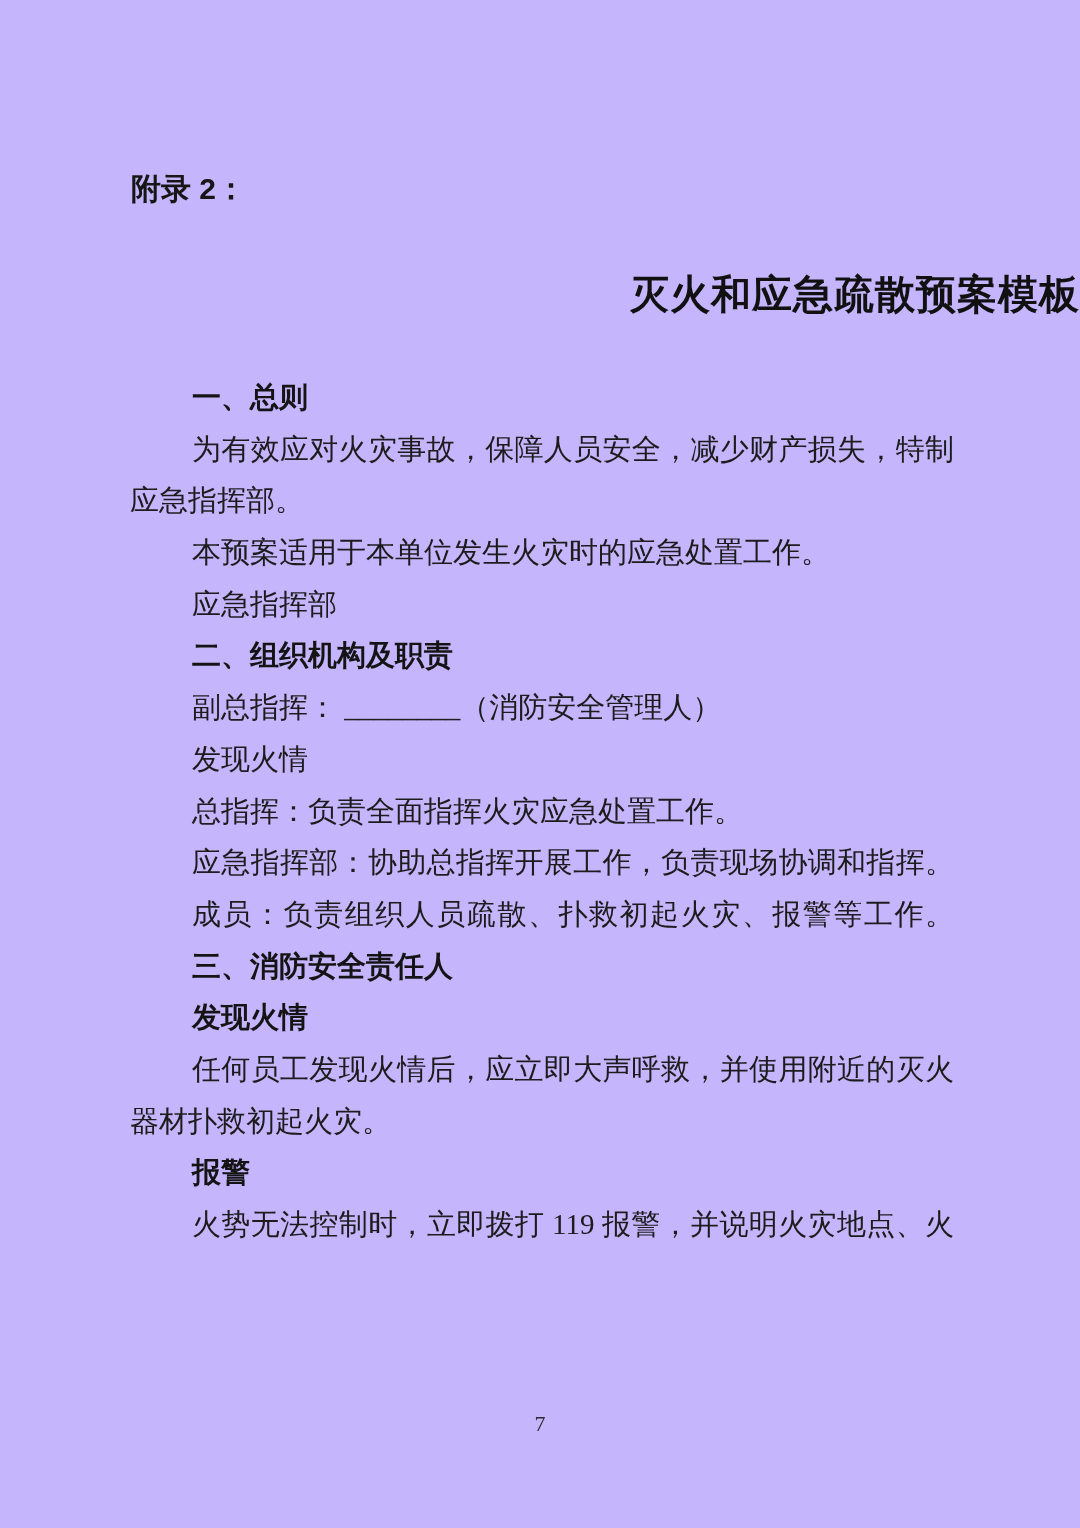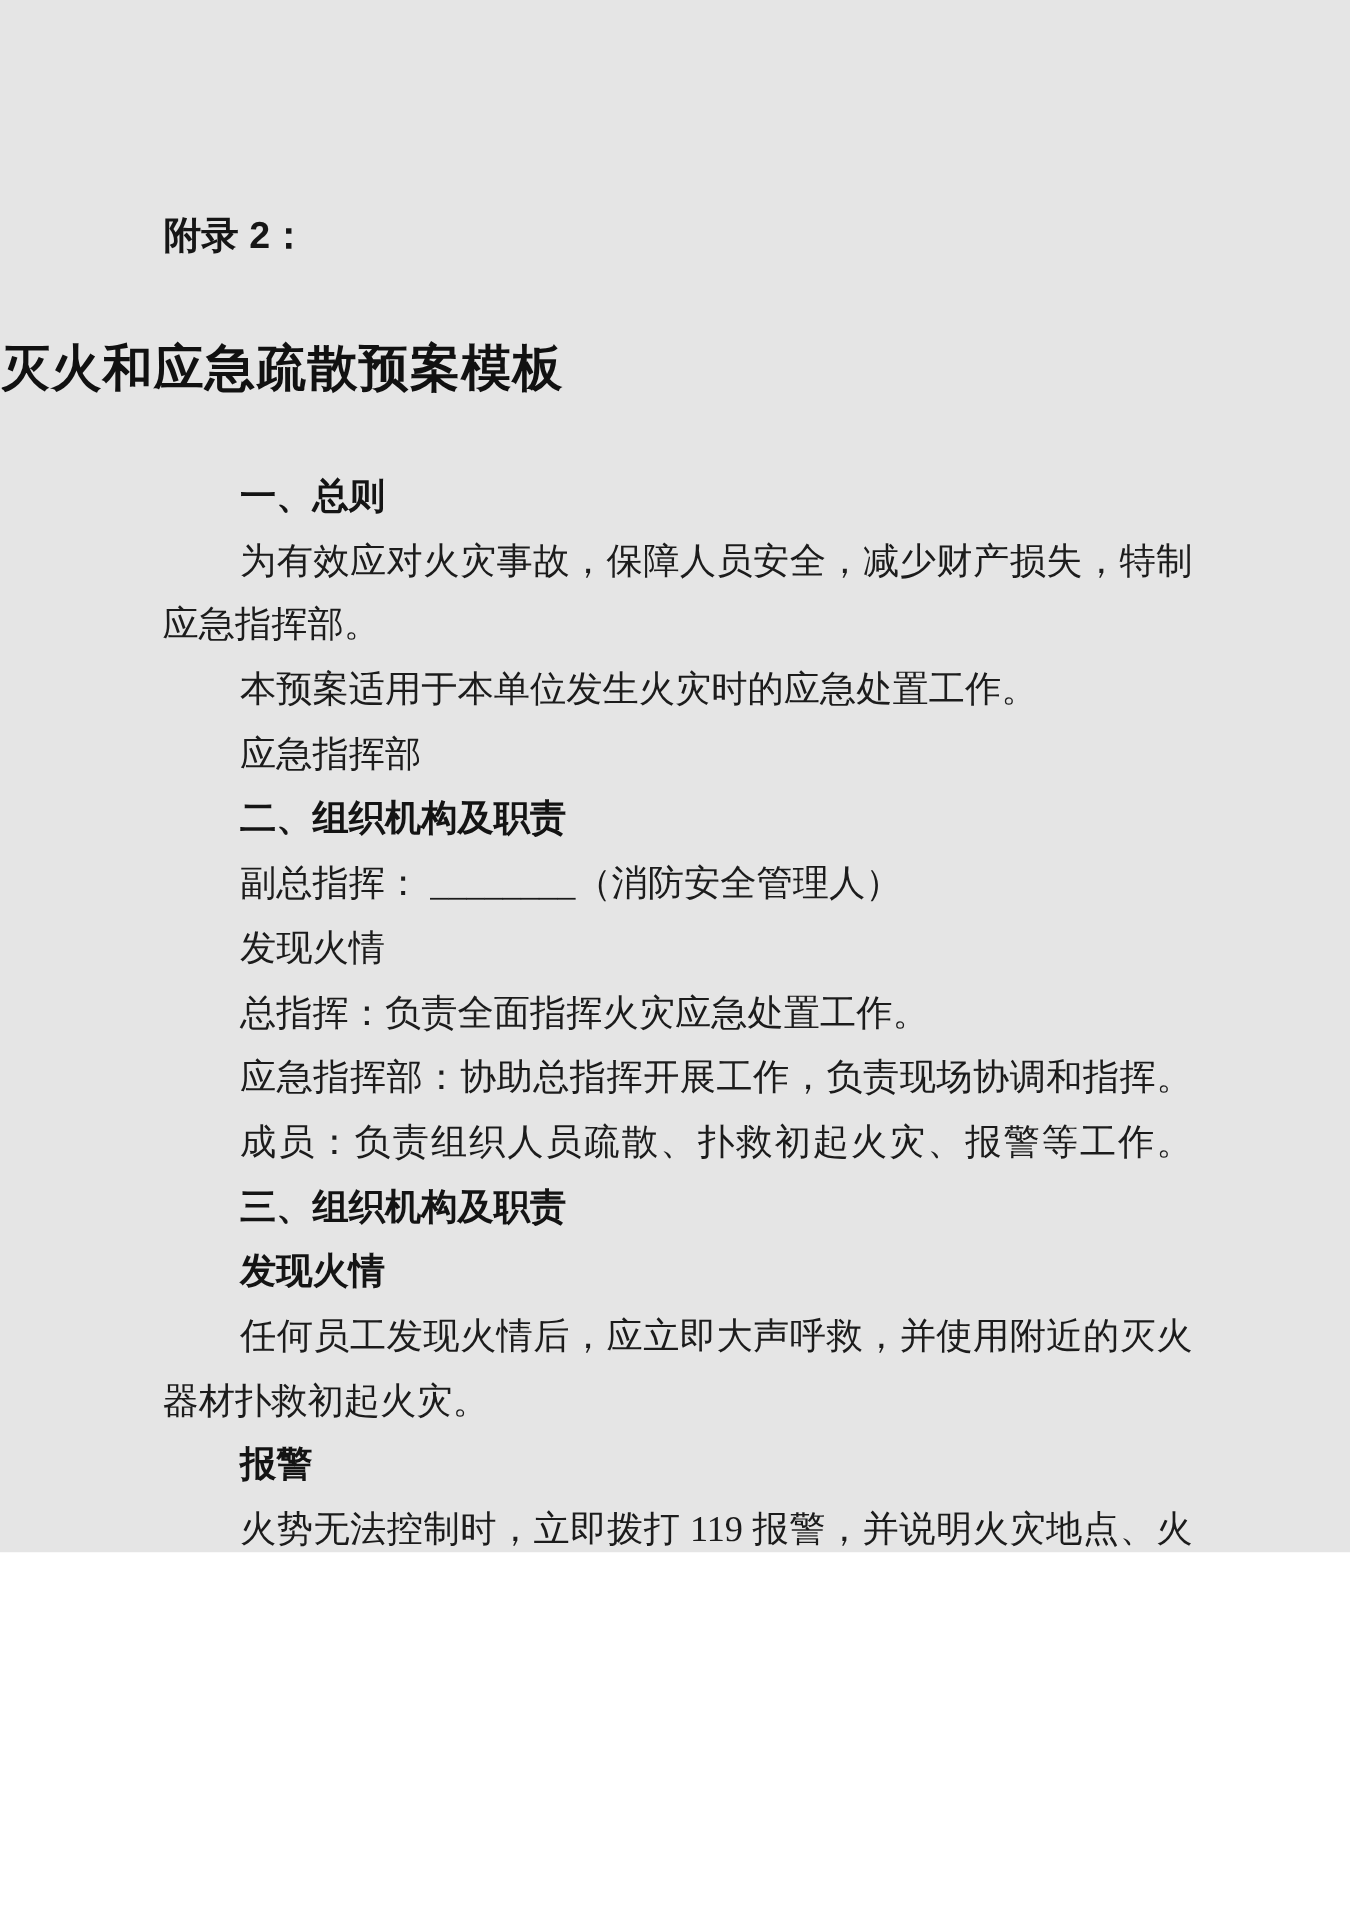--- a/index.html
+++ b/index.html
@@ -3,42 +3,42 @@
 <meta charset="utf-8">
 <style>
   html, body {
     margin: 0;
     padding: 0;
     background: #ffffff;
   }
   .page {
     position: relative;
     width: 1080px;
-    height: 1242px;
-    background: #e5e5e5;
+    height: 1528px;
+    background: #c4b5fd;
     overflow: hidden;
     color: #1c1c1c;
   }
   .appendix {
     position: absolute;
     left: 131px;
     top: 172px;
     font-family: "Liberation Sans", sans-serif;
     font-weight: bold;
     font-size: 30px;
     line-height: 34px;
     color: #161616;
     white-space: nowrap;
   }
   .doc-title {
     position: absolute;
     left: 0;
     right: 0;
     top: 272px;
-    text-align: left;
+    text-align: right;
     font-family: "Liberation Serif", serif;
     font-weight: bold;
     font-size: 40px;
     line-height: 46px;
     color: #111111;
     letter-spacing: 1px;
   }
   .content {
     position: absolute;
     left: 130px;
@@ -92,21 +92,21 @@
       <div class="line indent justify">为有效应对火灾事故，保障人员安全，减少财产损失，特制</div>
       <div class="line">应急指挥部。</div>
       <div class="line indent">本预案适用于本单位发生火灾时的应急处置工作。</div>
       <div class="line indent">应急指挥部</div>
       <div class="line heading indent">二、组织机构及职责</div>
       <div class="line indent">副总指挥： ________（消防安全管理人）</div>
       <div class="line indent">发现火情</div>
       <div class="line indent">总指挥：负责全面指挥火灾应急处置工作。</div>
       <div class="line indent justify">应急指挥部：协助总指挥开展工作，负责现场协调和指挥。</div>
       <div class="line indent justify">成员：负责组织人员疏散、扑救初起火灾、报警等工作。</div>
-      <div class="line heading indent">三、组织机构及职责</div>
+      <div class="line heading indent">三、消防安全责任人</div>
       <div class="line heading indent">发现火情</div>
       <div class="line indent justify">任何员工发现火情后，应立即大声呼救，并使用附近的灭火</div>
       <div class="line">器材扑救初起火灾。</div>
       <div class="line heading indent">报警</div>
       <div class="line indent justify">火势无法控制时，立即拨打 119 报警，并说明火灾地点、火</div>
     </div>
 
   <div class="page-number">7</div>
 </div>
 

